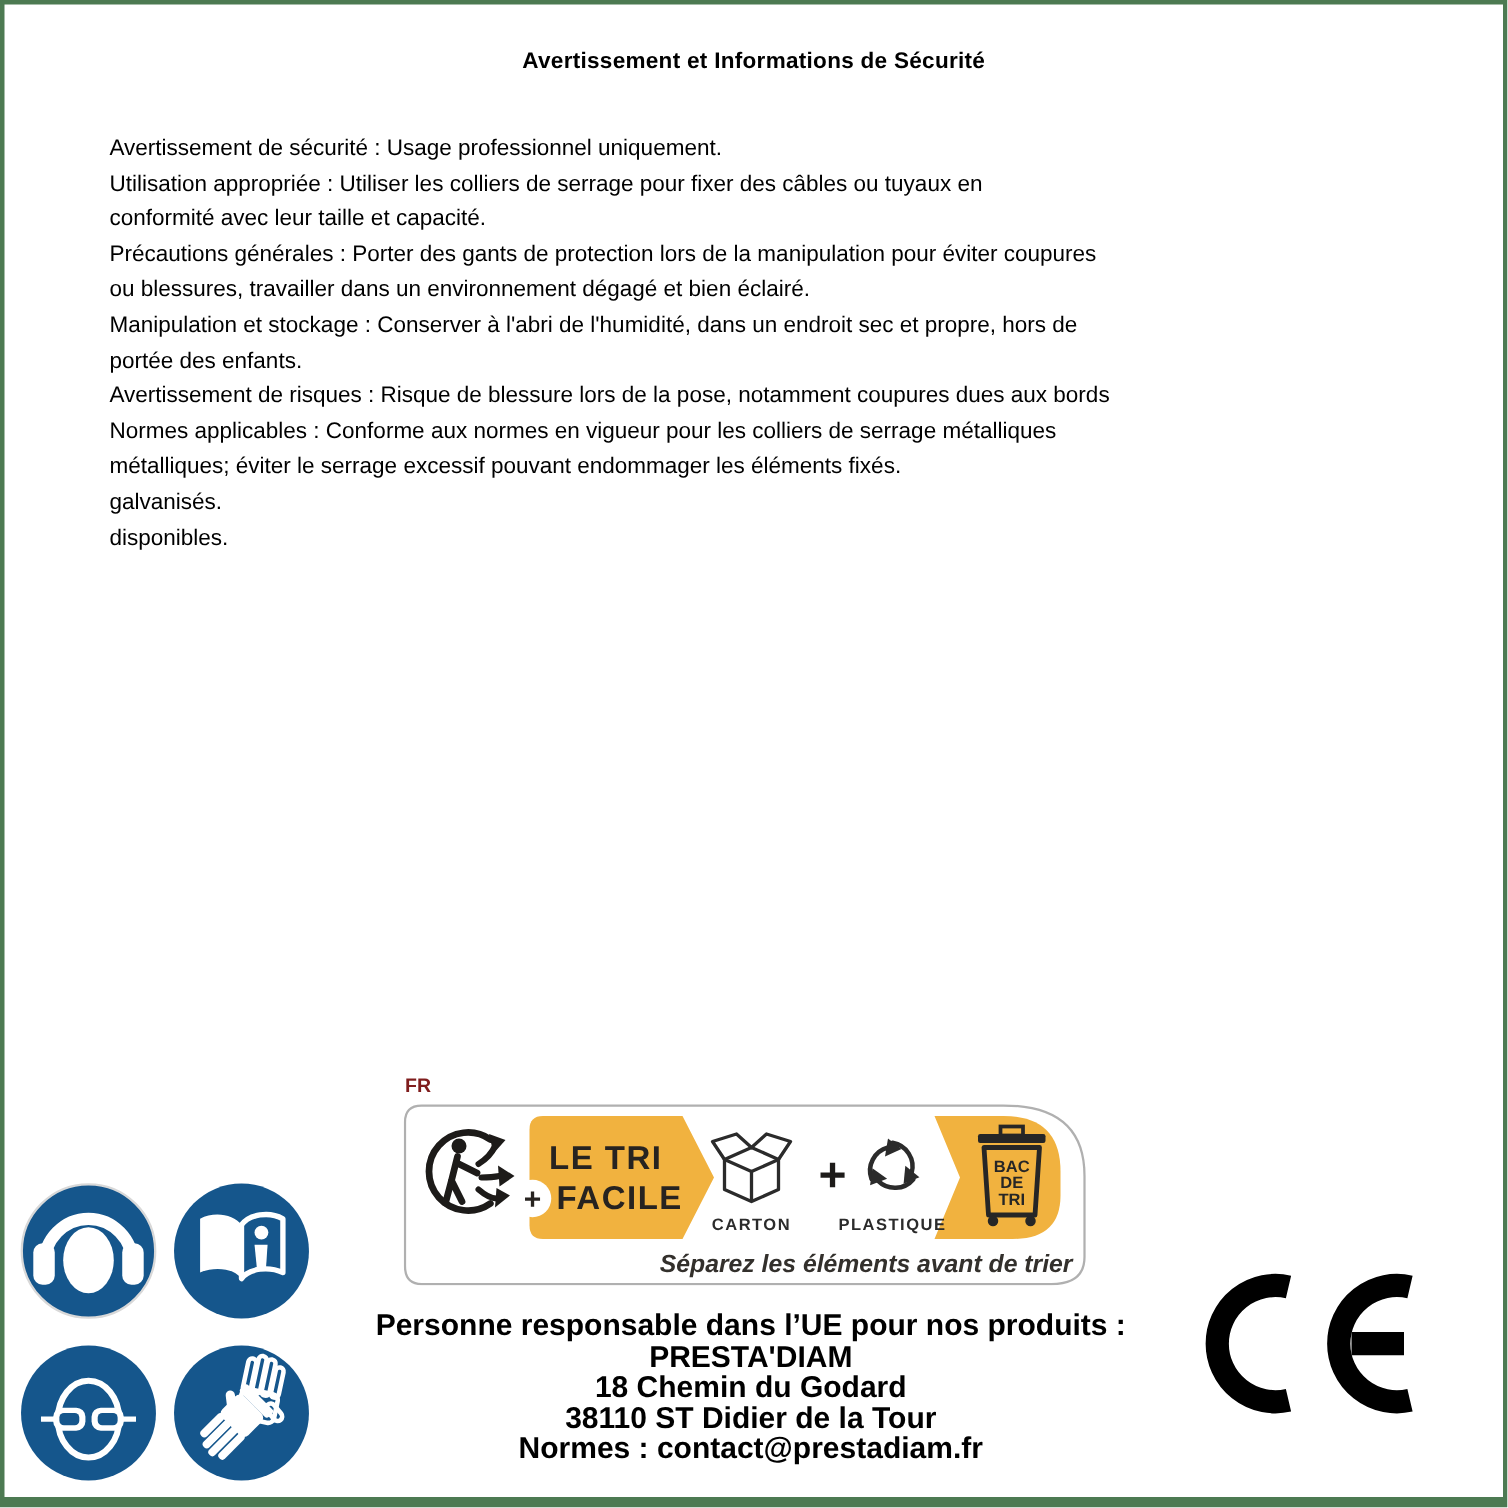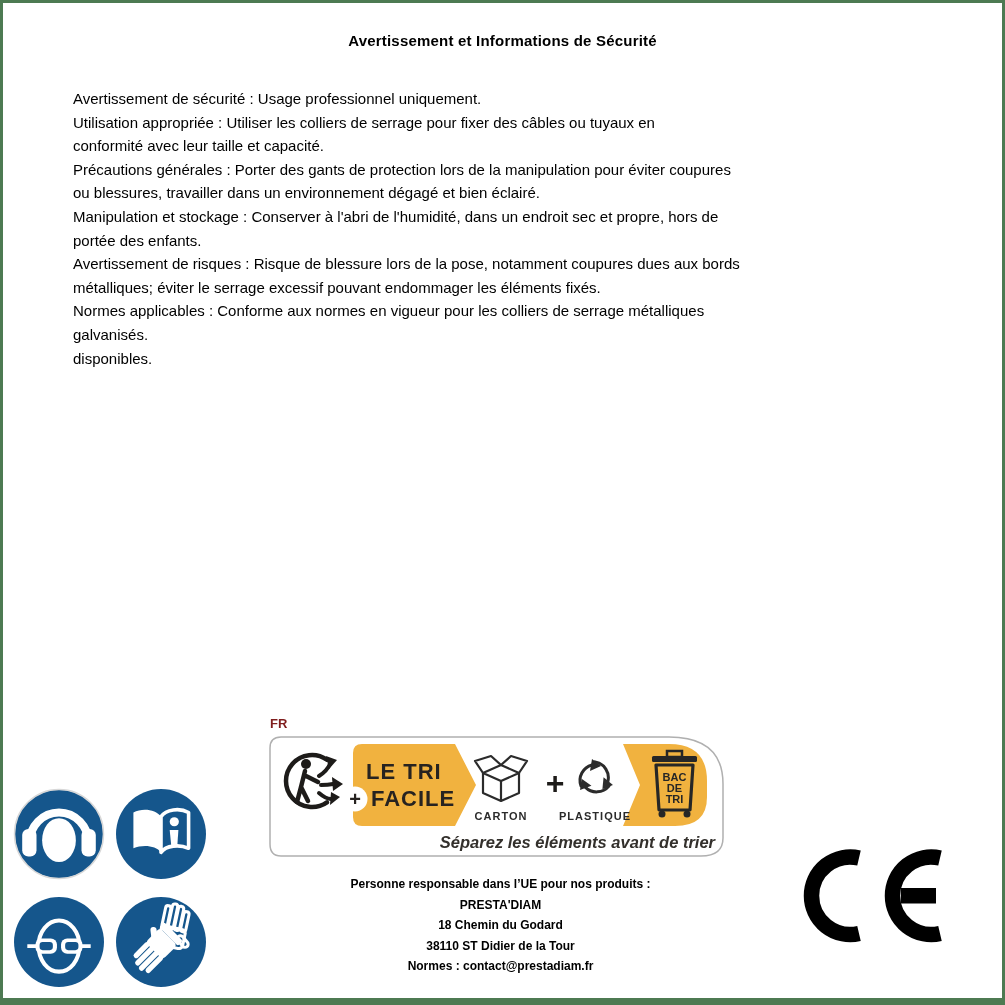--- a/index.html
+++ b/index.html
@@ -22,43 +22,43 @@
     font-size:13px;font-weight:bold;color:#7f1d1d;
   }
   .banner-svg{position:absolute;left:266px;top:733px;}
   .iso-icon{position:absolute;}
   .icon-ear{left:10px;top:785px;}
   .icon-book{left:112px;top:785px;}
   .icon-eye{left:10px;top:893px;}
   .icon-glove{left:112px;top:893px;}
   .contact{
     position:absolute;left:240px;top:871px;width:515px;text-align:center;
-    font-size:12px;font-weight:bold;line-height:20.5px;color:#000;
+    font-size:20px;font-weight:bold;line-height:20.5px;color:#000;
   }
   .ce-svg{position:absolute;left:797px;top:844px;}
   svg text{font-family:"Liberation Sans",sans-serif;}
 </style>
 </head>
 <body>
 
 <div class="page">
 
   <div class="doc-title">Avertissement et Informations de Sécurité</div>
 
   <div class="body-text">
     <div>Avertissement de sécurité : Usage professionnel uniquement.</div>
     <div>Utilisation appropriée : Utiliser les colliers de serrage pour fixer des câbles ou tuyaux en</div>
     <div>conformité avec leur taille et capacité.</div>
     <div>Précautions générales : Porter des gants de protection lors de la manipulation pour éviter coupures</div>
     <div>ou blessures, travailler dans un environnement dégagé et bien éclairé.</div>
     <div>Manipulation et stockage : Conserver à l'abri de l'humidité, dans un endroit sec et propre, hors de</div>
     <div>portée des enfants.</div>
     <div>Avertissement de risques : Risque de blessure lors de la pose, notamment coupures dues aux bords</div>
+    <div>Normes applicables : Conforme aux normes en vigueur pour les colliers de serrage métalliques</div>
     <div>métalliques; éviter le serrage excessif pouvant endommager les éléments fixés.</div>
-    <div>Normes applicables : Conforme aux normes en vigueur pour les colliers de serrage métalliques</div>
     <div>galvanisés.</div>
     <div>disponibles.</div>
   </div>
 
   <div class="fr-label">FR</div>
 
   <svg class="banner-svg" width="455" height="121" viewBox="0 0 455 121">
 
     <path d="M12,1 H400 Q454,1 454,48 V102 Q454,120 432,120 H12 Q1,120 1,108 V12 Q1,1 12,1 Z" fill="#ffffff" stroke="#b0b0b0" stroke-width="1.5"></path>
 

